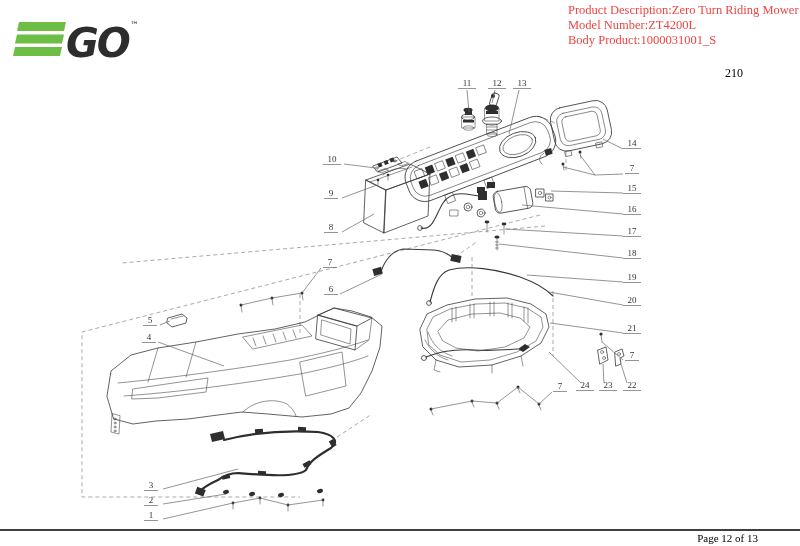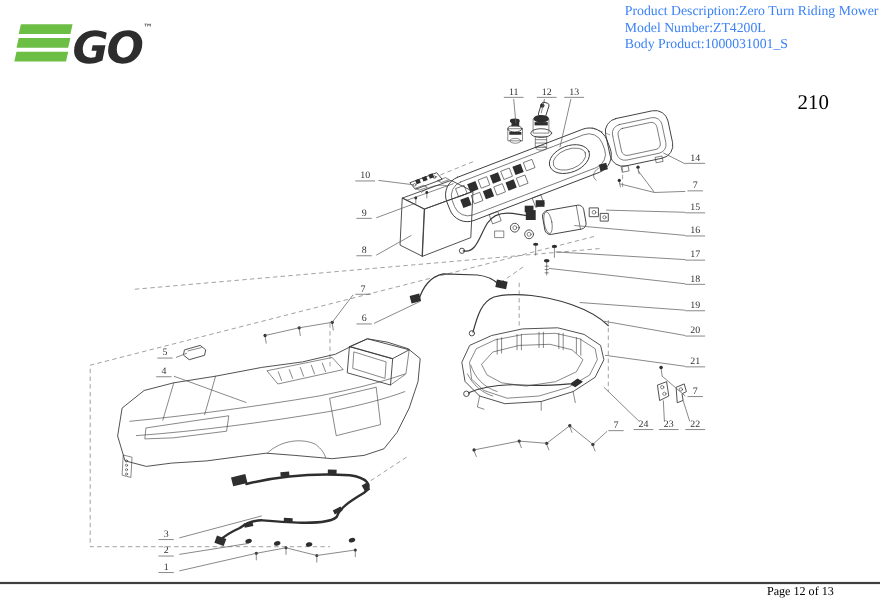--- a/index.html
+++ b/index.html
@@ -1,21 +1,21 @@
 <!DOCTYPE html>
 <html style="--logo-green: #6dbe45; --logo-dark: #2d2d2d;"><head>
 <meta charset="utf-8">
 <style>
   html,body{margin:0;padding:0;background:#fff;}
   .page{position:relative;width:800px;height:546px;background:#ffffff;overflow:hidden;
         font-family:"Liberation Serif", serif;}
   
   .logo{position:absolute;left:10px;top:14px;width:130px;height:52px;}
-  .info{position:absolute;left:568px;top:3px;font-size:12.5px;line-height:15.2px;color:#3b82f6;white-space:nowrap;}
-  .sheet-no{position:absolute;left:725px;top:83px;font-size:19px;color:#000;}
+  .info{position:absolute;left:568px;top:3px;font-size:12.5px;line-height:15.2px;color:#ef4444;white-space:nowrap;}
+  .sheet-no{position:absolute;left:725px;top:66px;font-size:12px;color:#000;}
   
   .footer-rule{position:absolute;left:0;top:529px;width:800px;height:2px;background:#3f3f3f;}
   .page-label{position:absolute;right:42px;top:532px;font-size:11px;color:#000;}
   
   .diagram{position:absolute;left:0;top:0;}
   .ln{fill:none;stroke:#3a3a3a;stroke-width:.8;stroke-linejoin:round;stroke-linecap:round;}
   .lnt{stroke-width:.55;}
   .w1{stroke-width:1.1;}
   .thk{fill:none;stroke:#2e2e2e;stroke-width:2.2;stroke-linejoin:round;stroke-linecap:round;}
   .dk{fill:#2e2e2e;stroke:none;}

